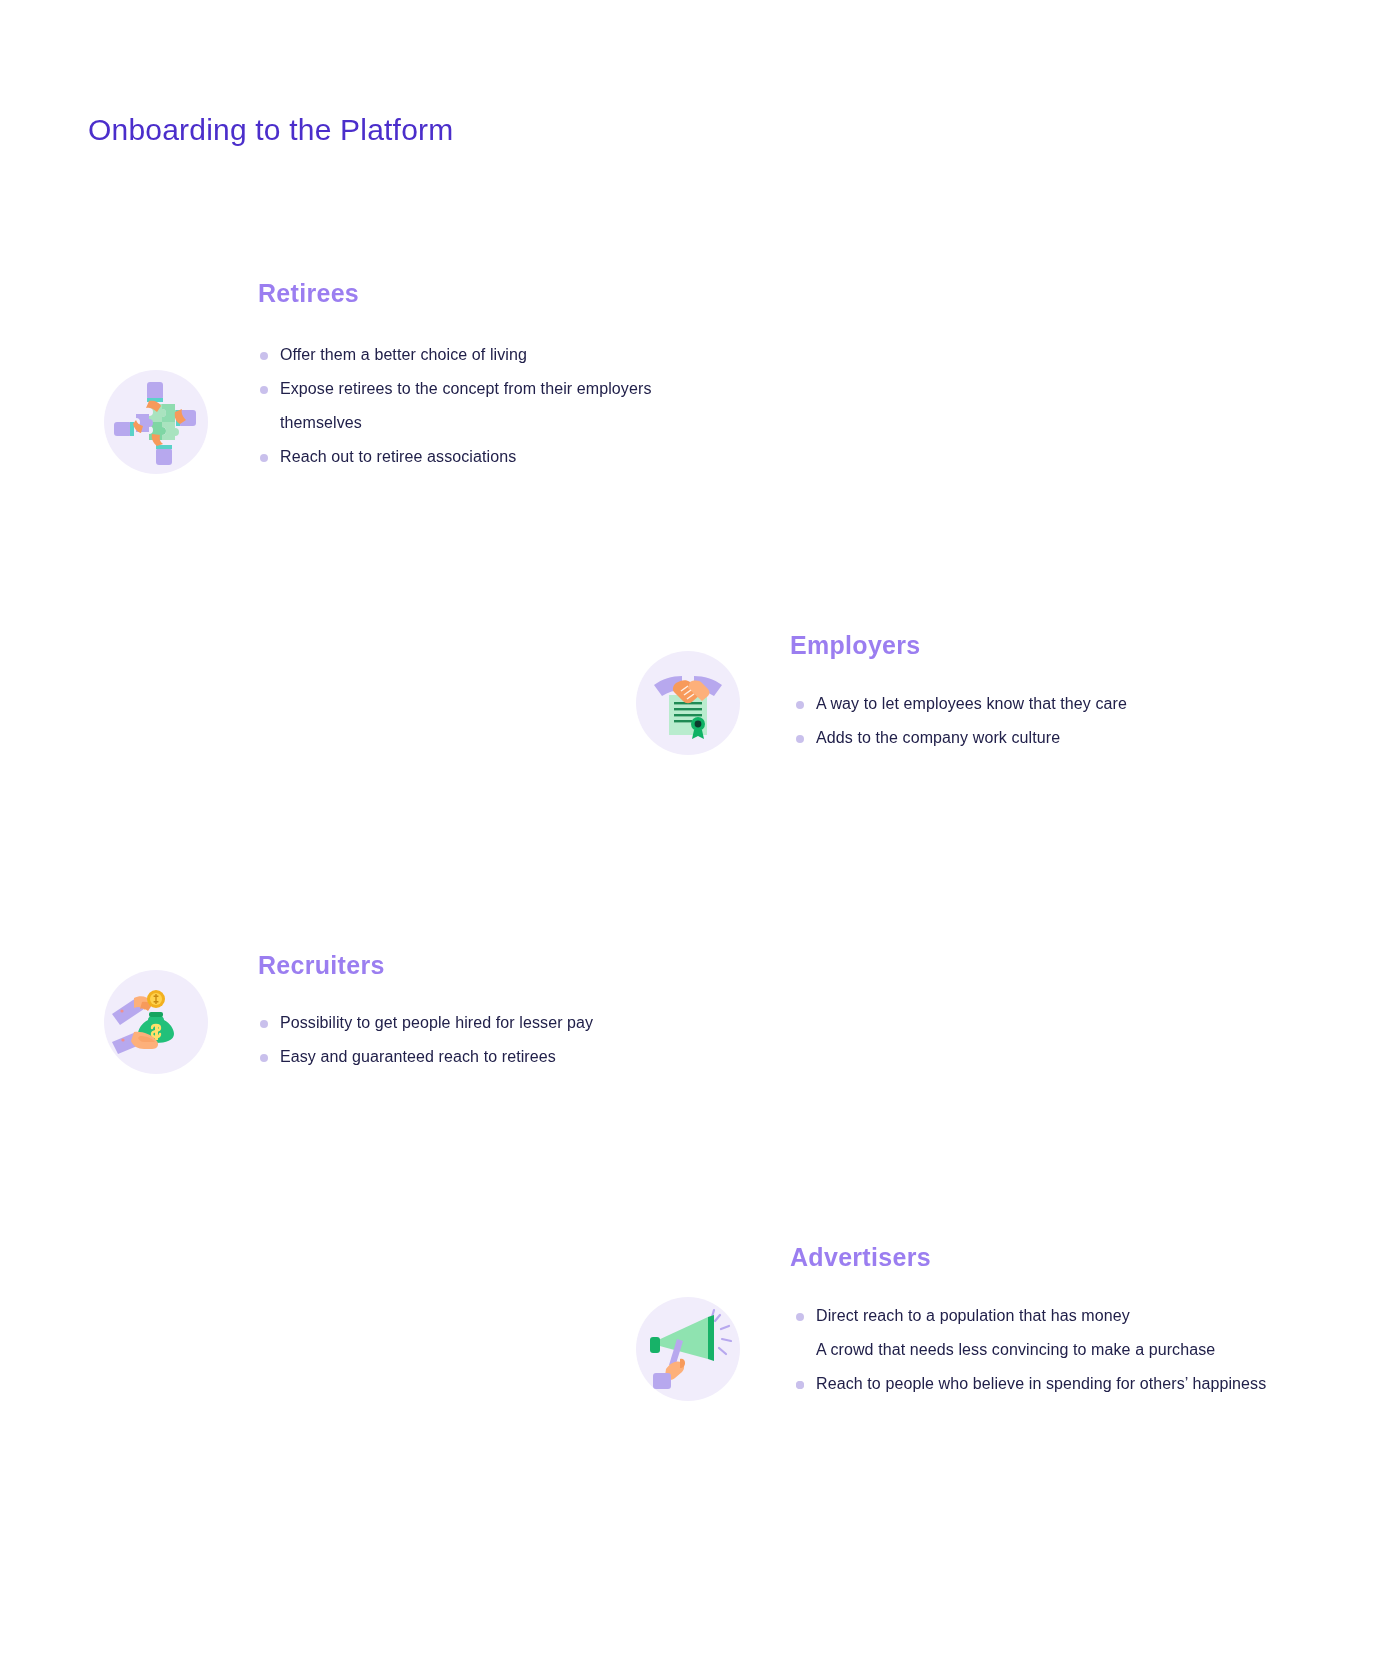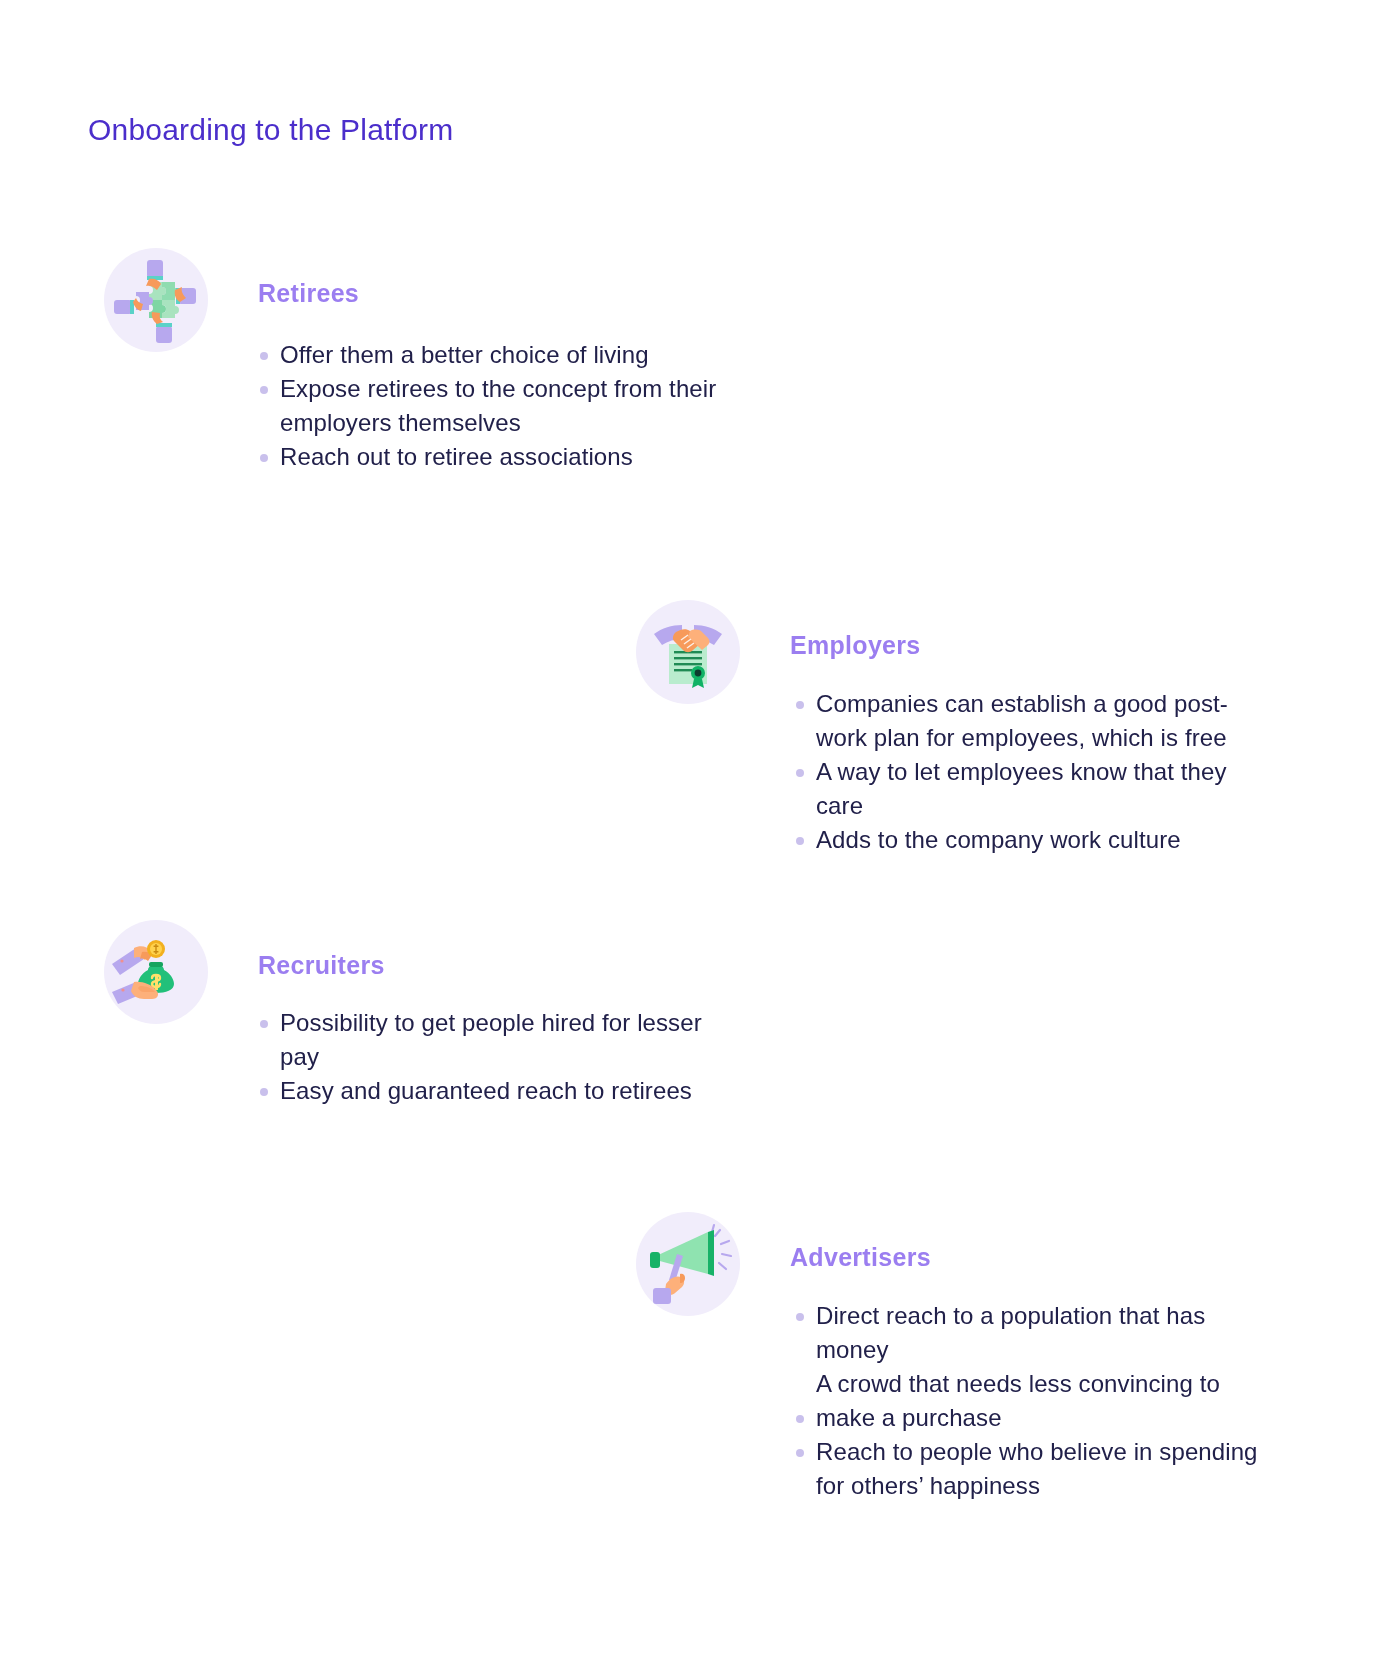--- a/index.html
+++ b/index.html
@@ -32,21 +32,21 @@
     font-weight: 400;
     letter-spacing: 0.2px;
     color: #4b2ecb;
     white-space: nowrap;
   }
 
   
   .section {
     position: absolute;
     display: flex;
-    align-items: flex-start;
+    align-items: flex-end;
   }
 
   .section-icon-wrap {
     flex: 0 0 auto;
     width: 104px;
     height: 104px;
     position: relative;
   }
 
   .icon-circle {
@@ -75,21 +75,21 @@
   }
 
   .bullet-list {
     list-style: none;
     margin-top: 30px;
   }
 
   .bullet-item {
     position: relative;
     padding-left: 22px;
-    font-size: 24px;
+    font-size: 16px;
     line-height: 34px;
     color: #21204a;
     font-weight: 300;
     letter-spacing: 0.1px;
   }
 
   .bullet-dot {
     position: absolute;
     left: 2px;
     top: 14px;
@@ -227,24 +227,20 @@
         <circle cx="62" cy="73" r="7" fill="#10b265"></circle>
         <circle cx="62" cy="73" r="3.4" fill="#0d3b2e"></circle>
         <path d="M58 79l-2 9 6-3 6 3-2-9z" fill="#10b265"></path>
       </svg>
     </div>
     <div class="section-body">
       <div class="section-heading">Employers</div>
       <ul class="bullet-list">
         <li class="bullet-item">
           <span class="bullet-dot"></span>
-          <span>Companies can establish a good post-work plan for employees, which is free</span>
-        </li>
-        <li class="bullet-item">
-          <span class="bullet-dot"></span>
           <span>A way to let employees know that they care</span>
         </li>
         <li class="bullet-item">
           <span class="bullet-dot"></span>
           <span>Adds to the company work culture</span>
         </li>
       </ul>
     </div>
   </div>
 

